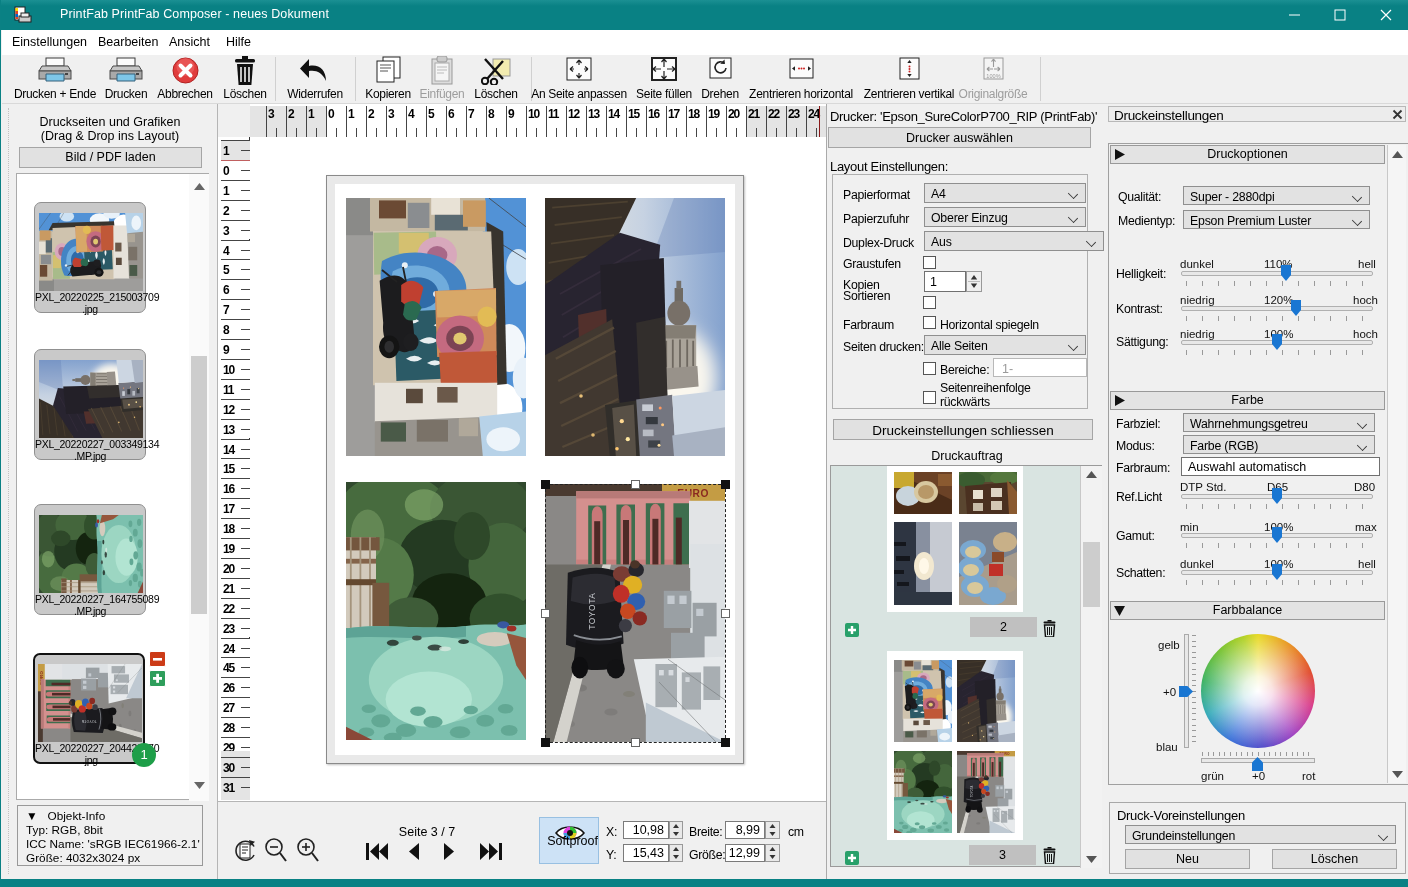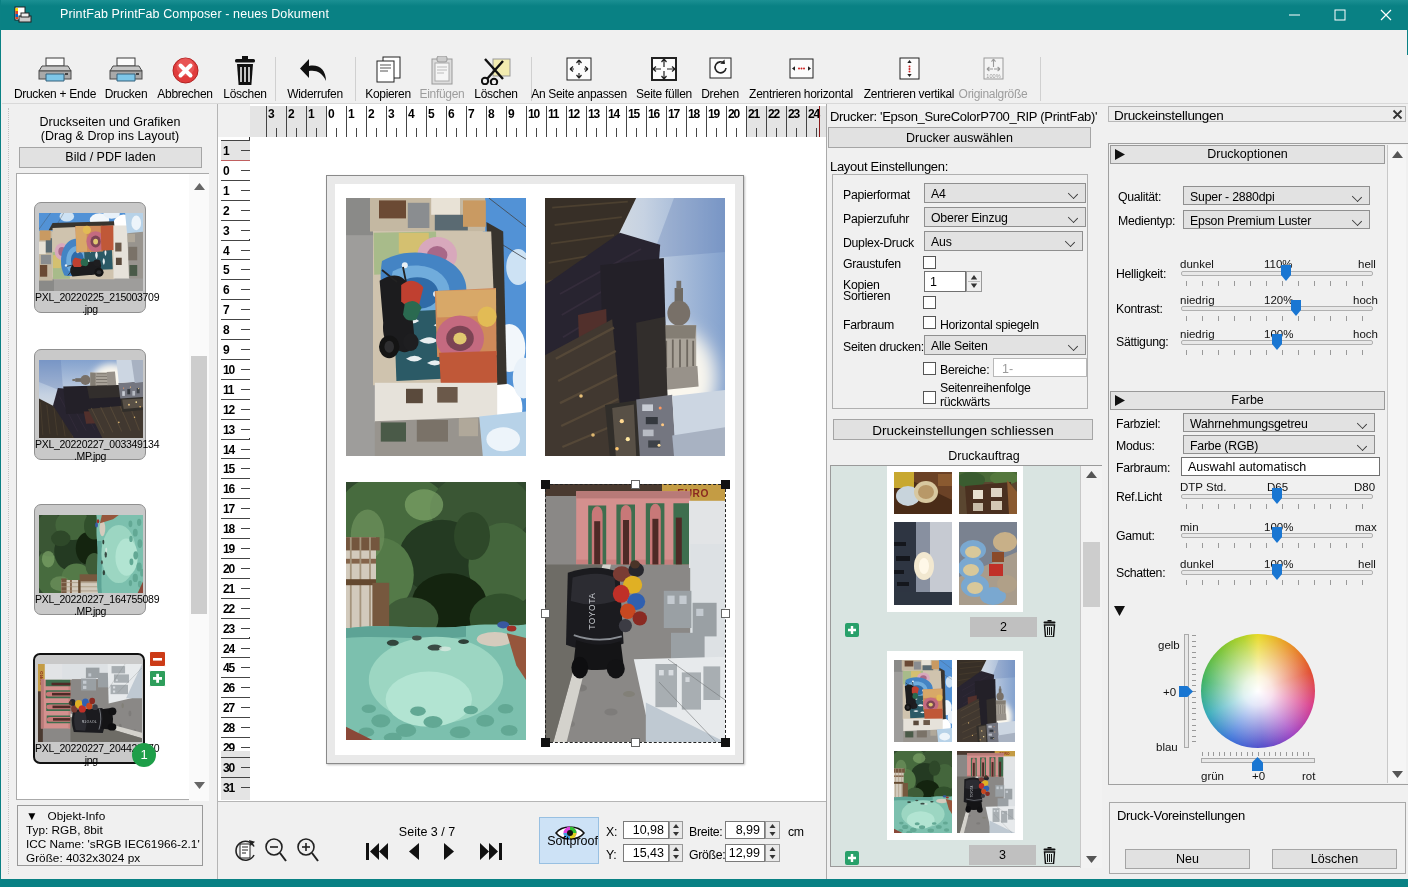--- a/index.html
+++ b/index.html
@@ -72,20 +72,26 @@
   <span class="title">PrintFab PrintFab Composer - neues Dokument</span>
   <div class="winbtn" style="right:92px"><svg width="46" height="30">
           <line x1="18" y1="15" x2="29" y2="15" stroke="#fff" stroke-width="1"></line>
         </svg></div>
   <div class="winbtn" style="right:46px"><svg width="46" height="30">
           <rect x="18" y="10" width="10" height="10" fill="none" stroke="#fff" stroke-width="1"></rect>
         </svg></div>
   <div class="winbtn" style="right:0"><svg width="46" height="30">
           <path d="M18 10 L28 20 M28 10 L18 20" stroke="#fff" stroke-width="1.2"></path>
         </svg></div>
+</div>
+<div id="menubar">
+  <span style="left:10px">Einstellungen</span>
+  <span style="left:96px">Bearbeiten</span>
+  <span style="left:167px">Ansicht</span>
+  <span style="left:224px">Hilfe</span>
 </div>
 <div id="toolbar">
   <div class="abs" style="left:3px;top:58px;width:3px;height:42px;border-left:1px dotted #b0b0b0;border-right:1px dotted #b0b0b0"></div>
 </div>
 
 <div class="tbtn" style="left:54px">
       <svg style="position:absolute;left:-17px;top:1px" width="34" height="29" viewBox="0 0 34 29">
         <rect x="8" y="1" width="18" height="8" fill="#fcfcfc" stroke="#3a3a3a"></rect>
         <path d="M4 9 h26 l3 5 H1 z" fill="#c6c6c6" stroke="#4a4a4a"></path>
         <rect x="1" y="14" width="32" height="8" fill="#a9a9a9" stroke="#4a4a4a"></rect>
@@ -943,21 +949,21 @@
 <div id="midpanel">
   <div class="lbl13" style="left:3px;top:5px;font-size:13px">Drucker: 'Epson_SureColorP700_RIP (PrintFab)'</div>
   <div class="btn" style="left:1px;top:23px;width:263px;height:21px;padding-top:3px">Drucker auswählen</div>
   <div class="lbl13" style="left:3px;top:55px;font-size:13px">Layout Einstellungen:</div>
   <div class="abs" style="left:5px;top:70px;width:256px;height:235px;border:1px solid #b0b0b0"></div>
   <div class="lbl13" style="left:16px;top:84px">Papierformat</div>
   <div class="dd" style="left:97px;top:79px;width:162px;height:20px">A4</div>
   <div class="lbl13" style="left:16px;top:108px">Papierzufuhr</div>
   <div class="dd" style="left:97px;top:103px;width:162px;height:20px">Oberer Einzug</div>
   <div class="lbl13" style="left:16px;top:132px">Duplex-Druck</div>
-  <div class="dd" style="left:97px;top:127px;width:159px;height:20px">Aus</div>
+  <div class="dd" style="left:97px;top:127px;width:180px;height:20px">Aus</div>
   <div class="lbl13" style="left:16px;top:153px">Graustufen</div>
   <div class="cb" style="left:96px;top:152px"></div>
   <div class="lbl13" style="left:16px;top:174px">Kopien</div>
   <div class="inp" style="left:97px;top:167px;width:42px;height:21px;padding:3px 0 0 5px">1</div>
   <div class="abs" style="left:139px;top:167px;width:16px;height:21px;background:#efefef;border:1px solid #999"><svg width="14" height="19">
           <path d="M7 3 l3.2 4.5 h-6.4 z M7 16 l3.2 -4.5 h-6.4 z" fill="#333"></path>
           <line x1="1" y1="9.5" x2="13" y2="9.5" stroke="#bbb"></line>
         </svg></div>
   <div class="lbl13" style="left:16px;top:185px">Sortieren</div>
   <div class="cb" style="left:96px;top:192px"></div>
@@ -965,21 +971,21 @@
   <div class="cb" style="left:96px;top:212px"></div>
   <div class="lbl13" style="left:113px;top:214px">Horizontal spiegeln</div>
   <div class="lbl13" style="left:16px;top:236px">Seiten drucken:</div>
   <div class="dd" style="left:97px;top:231px;width:162px;height:20px">Alle Seiten</div>
   <div class="cb" style="left:96px;top:258px"></div>
   <div class="lbl13" style="left:113px;top:259px">Bereiche:</div>
   <div class="inp" style="left:166px;top:254px;width:94px;height:19px;padding:3px 0 0 8px;color:#9a9a9a;border-color:#b8b8b8">1-</div>
   <div class="cb" style="left:96px;top:287px"></div>
   <div class="lbl13" style="left:113px;top:278px;line-height:13.5px">Seitenreihenfolge<br>rückwärts</div>
   <div class="btn" style="left:6px;top:315px;width:260px;height:21px;padding-top:3px;font-size:13.5px">Druckeinstellungen schliessen</div>
-  <div class="abs" style="left:17px;top:345px;width:280px;text-align:center;font-size:12.5px">Druckauftrag</div>
+  <div class="abs" style="left:0;top:345px;width:280px;text-align:center;font-size:12.5px">Druckauftrag</div>
   <div class="abs" style="left:3px;top:361px;width:272px;height:402px;background:#d9e4e1;border:1px solid #9a9a9a">
     <div class="abs" style="left:56px;top:0;width:136px;height:146px;background:#fff">
       <svg class="abs" style="left:7px;top:6px" width="58" height="42" viewBox="0 0 58 42">
             <rect width="58" height="42" fill="#6b4226"></rect>
             <path d="M0 0 L58 28 L58 42 L0 42 Z" fill="#4a2c18"></path>
             <path d="M0 0 h20 v16 h-20 z" fill="#c8a830"></path>
             <ellipse cx="14" cy="24" rx="12" ry="10" fill="#c8d4dc"></ellipse>
             <ellipse cx="32" cy="20" rx="12" ry="11" fill="#d8c8a0"></ellipse>
             <ellipse cx="32" cy="20" rx="8" ry="7" fill="#b89868"></ellipse>
             <rect x="44" y="2" width="14" height="12" fill="#8a5a30"></rect>
@@ -1152,37 +1158,39 @@
   <div class="slider-handle" style="left:166px;top:423px"></div>
   <div class="ticks" style="left:80px;top:439px;width:184px"></div>
 
   <div class="sl-small" style="left:74px;top:454px">dunkel</div>
   <div class="sl-small" style="left:158px;top:454px">100%</div>
   <div class="sl-small" style="left:252px;top:454px">hell</div>
   <div class="lbl13" style="left:10px;top:462px">Schatten:</div>
   <div class="slider-track" style="left:75px;top:466px;width:192px"></div>
   <div class="slider-handle" style="left:166px;top:460px"></div>
   <div class="ticks" style="left:80px;top:476px;width:184px"></div>
+  <div class="sechdr" style="top:497px">Farbbalance</div>
   <svg class="abs" style="left:8px;top:501px" width="12" height="12">
         <path d="M0 1 L11 1 L5.5 11 Z" fill="#111"></path>
       </svg>
   <div id="wheel" class="abs" style="left:95px;top:530px;width:114px;height:114px;border-radius:50%;background:
     radial-gradient(circle, #fff 0%, rgba(255,255,255,0.85) 18%, rgba(255,255,255,0) 72%),
     conic-gradient(from 0deg, #e8d820, #e89020 35deg, #e04828 70deg, #d83888 105deg, #a040c0 140deg, #5048c8 175deg, #3870d8 210deg, #30a8b8 245deg, #38b060 280deg, #70c030 315deg, #b0d020 345deg, #e8d820 360deg)"></div>
   <div class="abs" style="left:78px;top:530px;width:5px;height:114px;background:#e8e8e8;border:1px solid #aaa"></div>
   <div class="abs" style="left:86px;top:531px;width:4px;height:112px;background:repeating-linear-gradient(180deg,#999 0,#999 1px,transparent 1px,transparent 5.6px)"></div>
   <div class="abs" style="left:73px;top:582px;width:14px;height:11px;background:#1976d2;clip-path:polygon(0 0,60% 0,100% 50%,60% 100%,0 100%)"></div>
   <div class="sl-small" style="left:52px;top:535px">gelb</div>
   <div class="sl-small" style="left:57px;top:582px">+0</div>
   <div class="sl-small" style="left:50px;top:637px">blau</div>
   <div class="abs" style="left:96px;top:648px;width:112px;height:4px;background:repeating-linear-gradient(90deg,#999 0,#999 1px,transparent 1px,transparent 5.6px)"></div>
   <div class="abs" style="left:95px;top:654px;width:114px;height:5px;background:#e8e8e8;border:1px solid #aaa"></div>
   <div class="abs" style="left:146px;top:653px;width:11px;height:14px;background:#1976d2;clip-path:polygon(0 40%,50% 0,100% 40%,100% 100%,0 100%)"></div>
   <div class="sl-small" style="left:95px;top:666px">grün</div>
   <div class="sl-small" style="left:146px;top:666px">+0</div>
   <div class="sl-small" style="left:196px;top:666px">rot</div>
   <div class="abs" style="left:3px;top:698px;width:297px;height:72px;border:1px solid #a8a8a8"></div>
   <div class="lbl13" style="left:11px;top:704px;font-size:13px">Druck-Voreinstellungen</div>
+  <div class="dd" style="left:19px;top:721px;width:271px;height:19px">Grundeinstellungen</div>
   <div class="btn" style="left:19px;top:745px;width:125px;height:20px;padding-top:2px">Neu</div>
   <div class="btn" style="left:166px;top:745px;width:125px;height:20px;padding-top:2px">Löschen</div>
 </div>
 <div id="bottomteal"></div>
 </div>
 
 </body></html>

